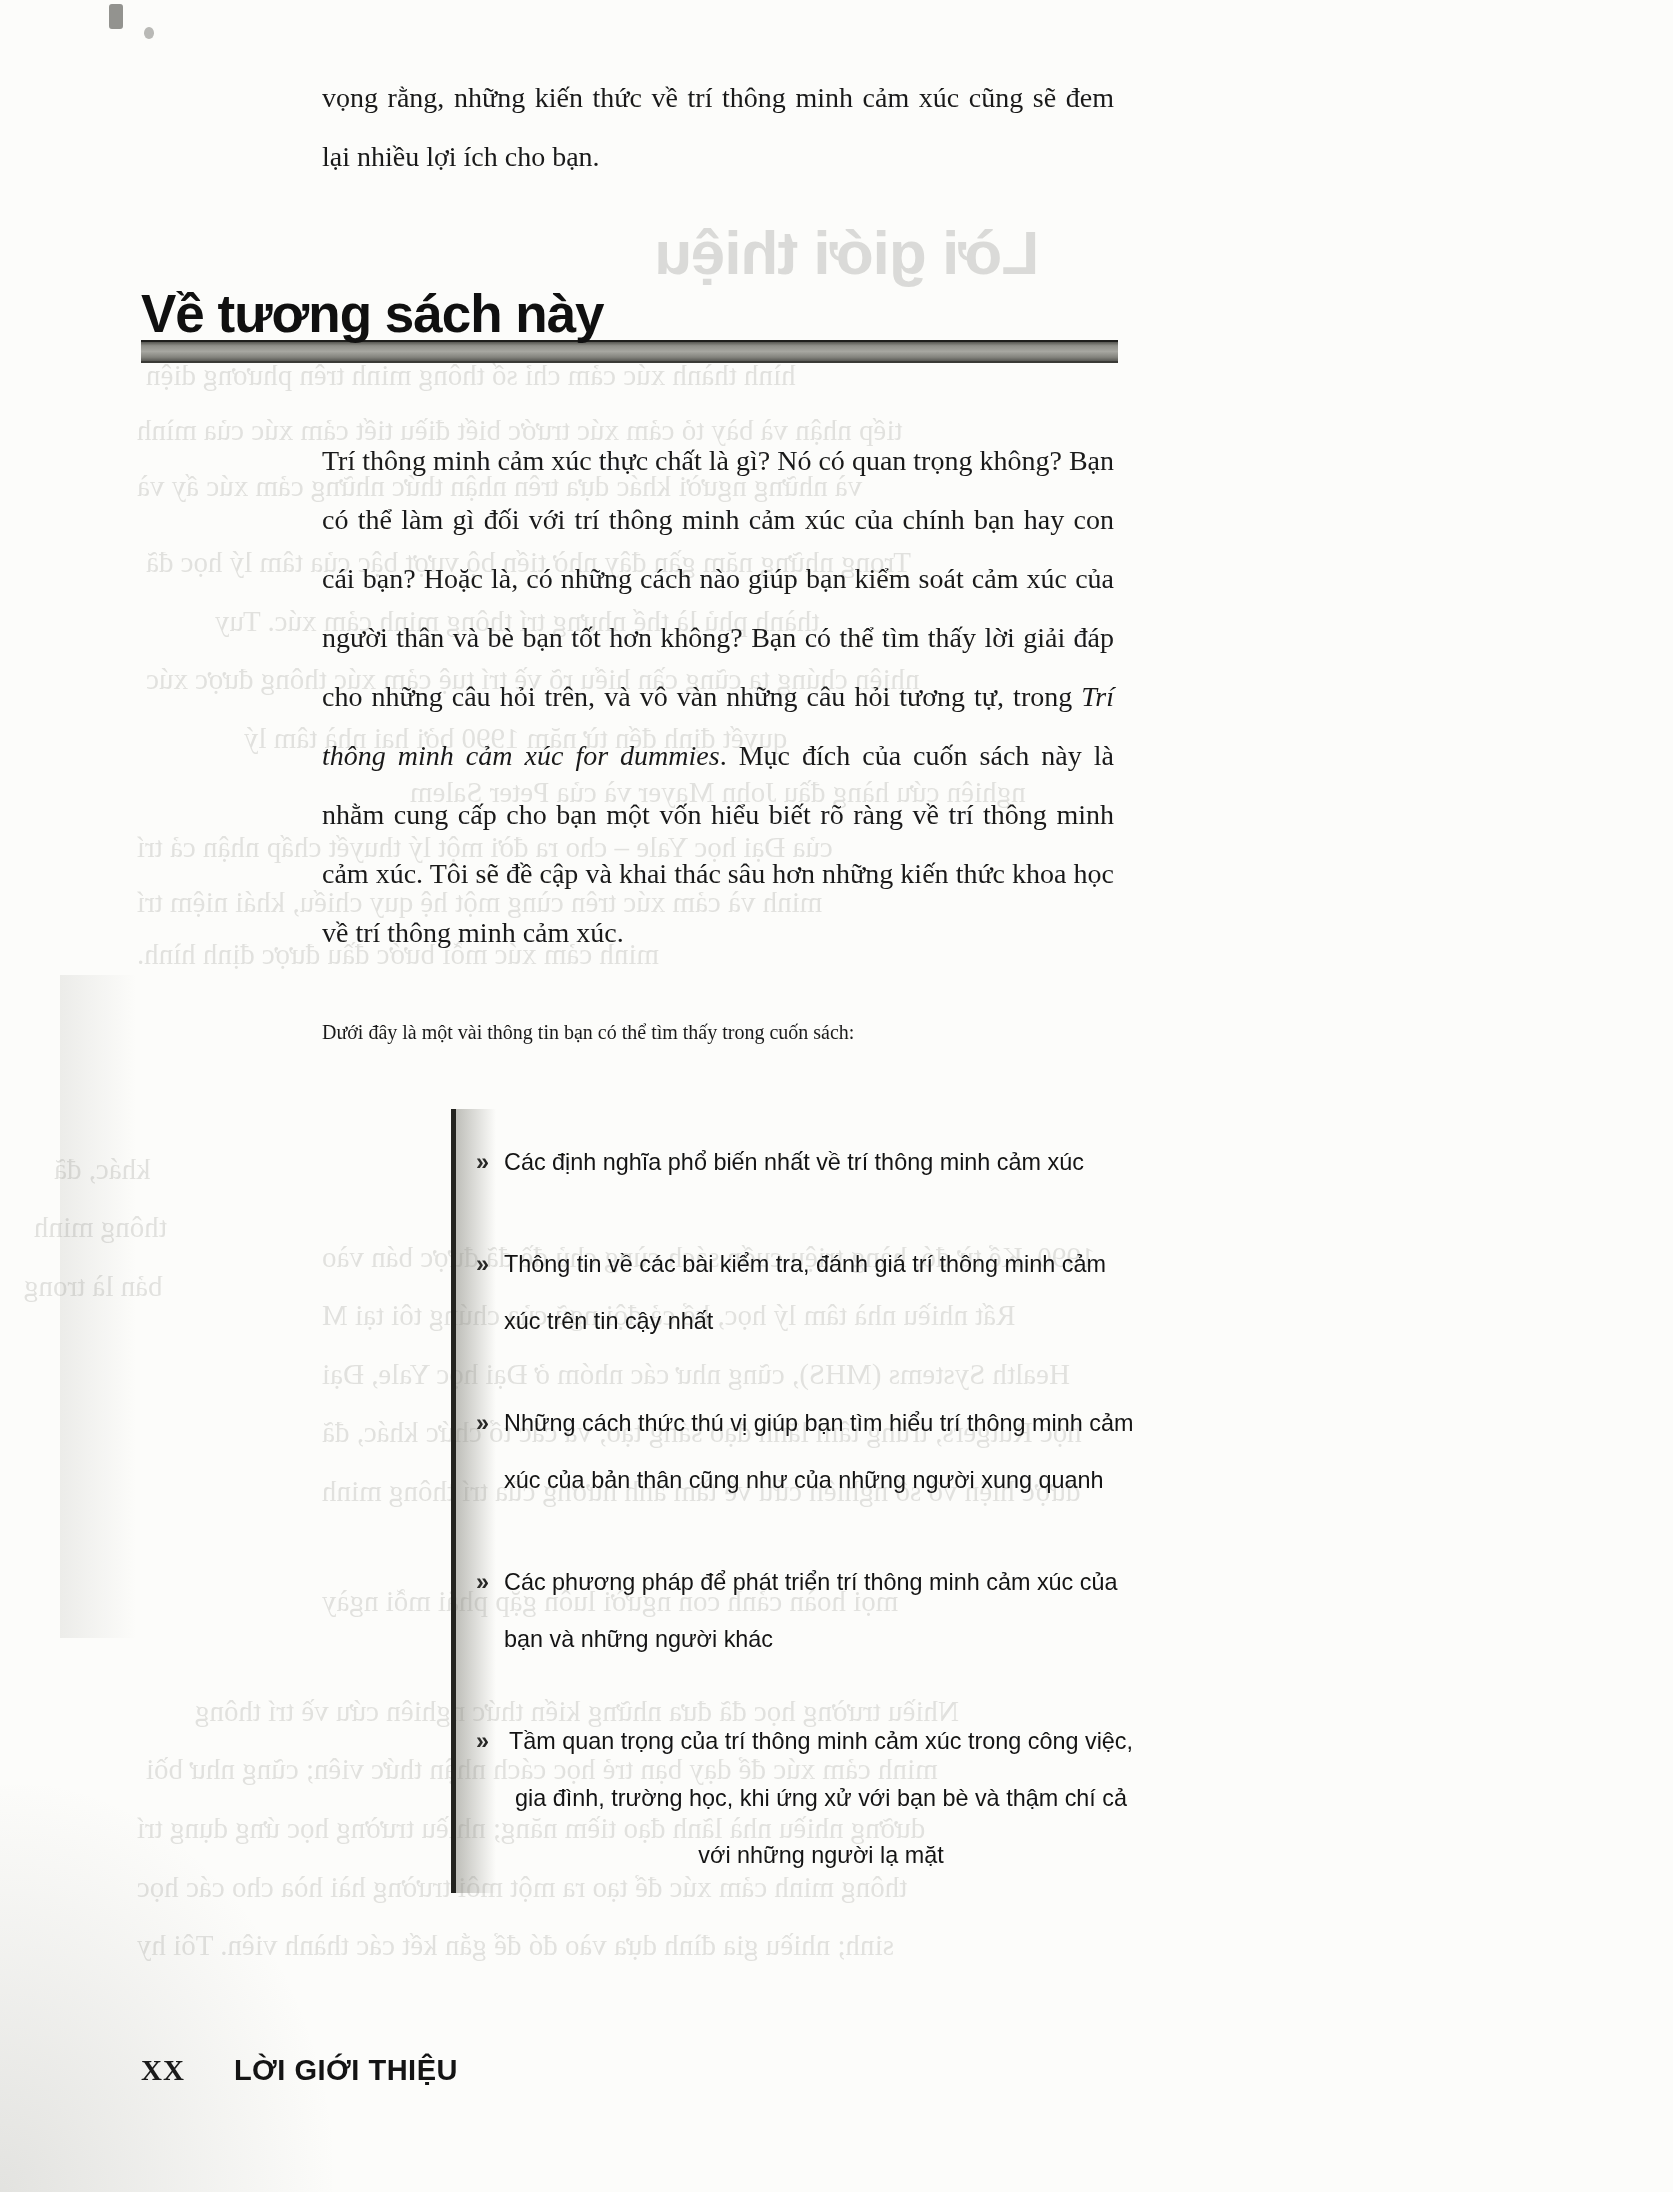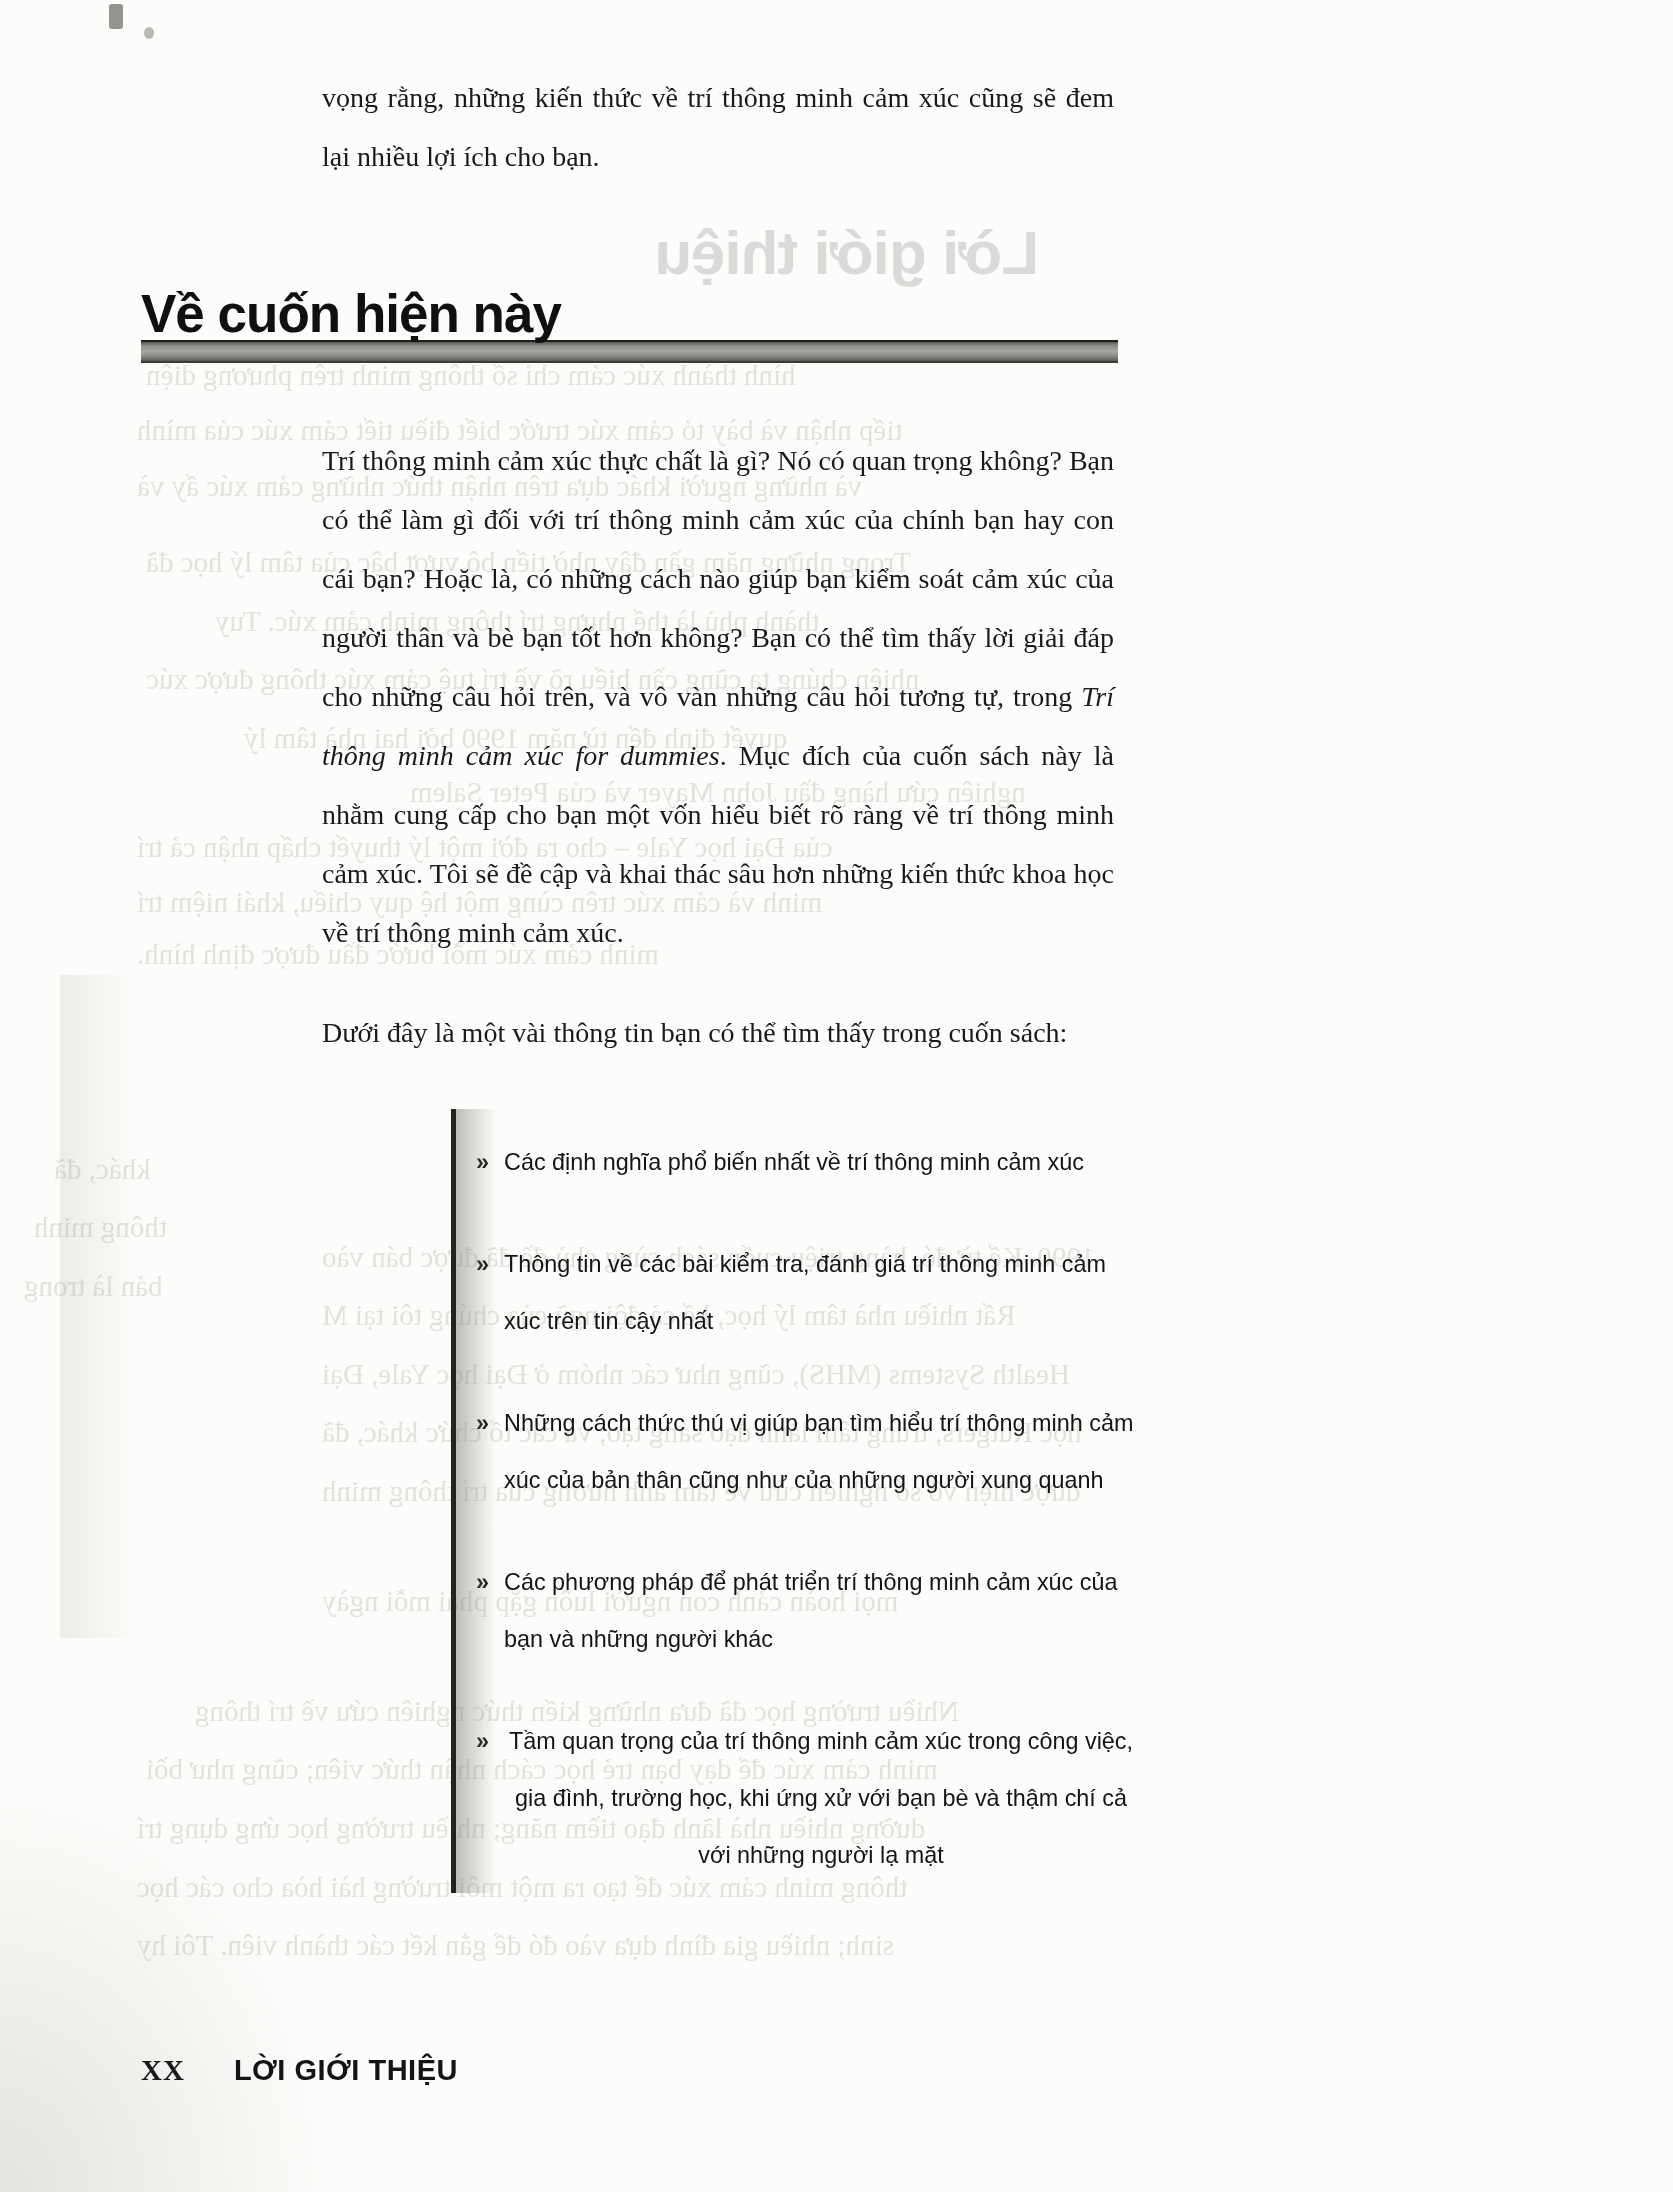--- a/index.html
+++ b/index.html
@@ -47,21 +47,21 @@
   .heading-bar{
     width:977px;height:18.5px;margin-top:-3.9px;
     border-top:2px solid #1f1f1d;border-bottom:2px solid #3a3a36;
     background:linear-gradient(to bottom,#575752 0%,#90908a 20%,#a7a7a1 50%,#83837d 80%,#5a5a55 100%);
   }
   .body-para{
     margin:68px 0 0 322px;width:792px;
     font-size:28px;line-height:59px;text-align:justify;
   }
   .book-title-italic{font-style:italic;}
-  .lead-in{margin:41px 0 0 322px;width:809px;font-size:28px;line-height:59px;}
+  .lead-in{margin:41px 0 0 322px;width:809px;font-size:20px;line-height:59px;}
   .topic-list{
     list-style:none;margin:47px 0 0 451px;padding:25px 0 9.8px 25px;
     width:689px;position:relative;
     font-family:"Liberation Sans", sans-serif;
     font-size:23.4px;line-height:57px;color:#141414;
   }
   .list-bar{
     position:absolute;left:0;top:0;bottom:0;width:45px;
     background:linear-gradient(to right,#23231f 0,#23231f 4.9px,rgba(140,140,132,.55) 4.9px,rgba(140,140,132,0) 100%);
   }
@@ -113,21 +113,21 @@
       <div class="ghost" style="left: 137px; top: 1812px; font-size: 29px;">dưỡng nhiều nhà lãnh đạo tiềm năng; nhiều trường học ứng dụng trí</div>
       <div class="ghost" style="left: 137px; top: 1871px; font-size: 29px;">thông minh cảm xúc để tạo ra một môi trường hài hòa cho các học</div>
       <div class="ghost" style="left: 137px; top: 1929px; font-size: 29px;">sinh; nhiều gia đình dựa vào đó để gắn kết các thành viên. Tôi hy</div>
     </div>
 
   <div class="content">
 
     <p class="intro-para">vọng rằng, những kiến thức về trí thông minh cảm xúc cũng sẽ đem lại nhiều lợi ích cho bạn.</p>
 
     <div class="heading-block">
-      <h1 class="section-heading">Về cuốn hiện này</h1>
+      <h1 class="section-heading">Về tương sách này</h1>
       <div class="heading-bar"></div>
     </div>
 
     <p class="body-para"><span>Trí thông minh cảm xúc thực chất là gì? Nó có quan trọng không? Bạn có thể làm gì đối với trí thông minh cảm xúc của chính bạn hay con cái bạn? Hoặc là, có những cách nào giúp bạn kiểm soát cảm xúc của người thân và bè bạn tốt hơn không? Bạn có thể tìm thấy lời giải đáp cho những câu hỏi trên, và vô vàn những câu hỏi tương tự, trong </span><span class="book-title-italic">Trí thông minh cảm xúc for dummies</span><span>. Mục đích của cuốn sách này là nhằm cung cấp cho bạn một vốn hiểu biết rõ ràng về trí thông minh cảm xúc. Tôi sẽ đề cập và khai thác sâu hơn những kiến thức khoa học về trí thông minh cảm xúc.</span></p>
 
     <p class="lead-in">Dưới đây là một vài thông tin bạn có thể tìm thấy trong cuốn sách:</p>
 
     <ul class="topic-list">
       <div class="list-bar"></div>
       <li class="topic-item">

